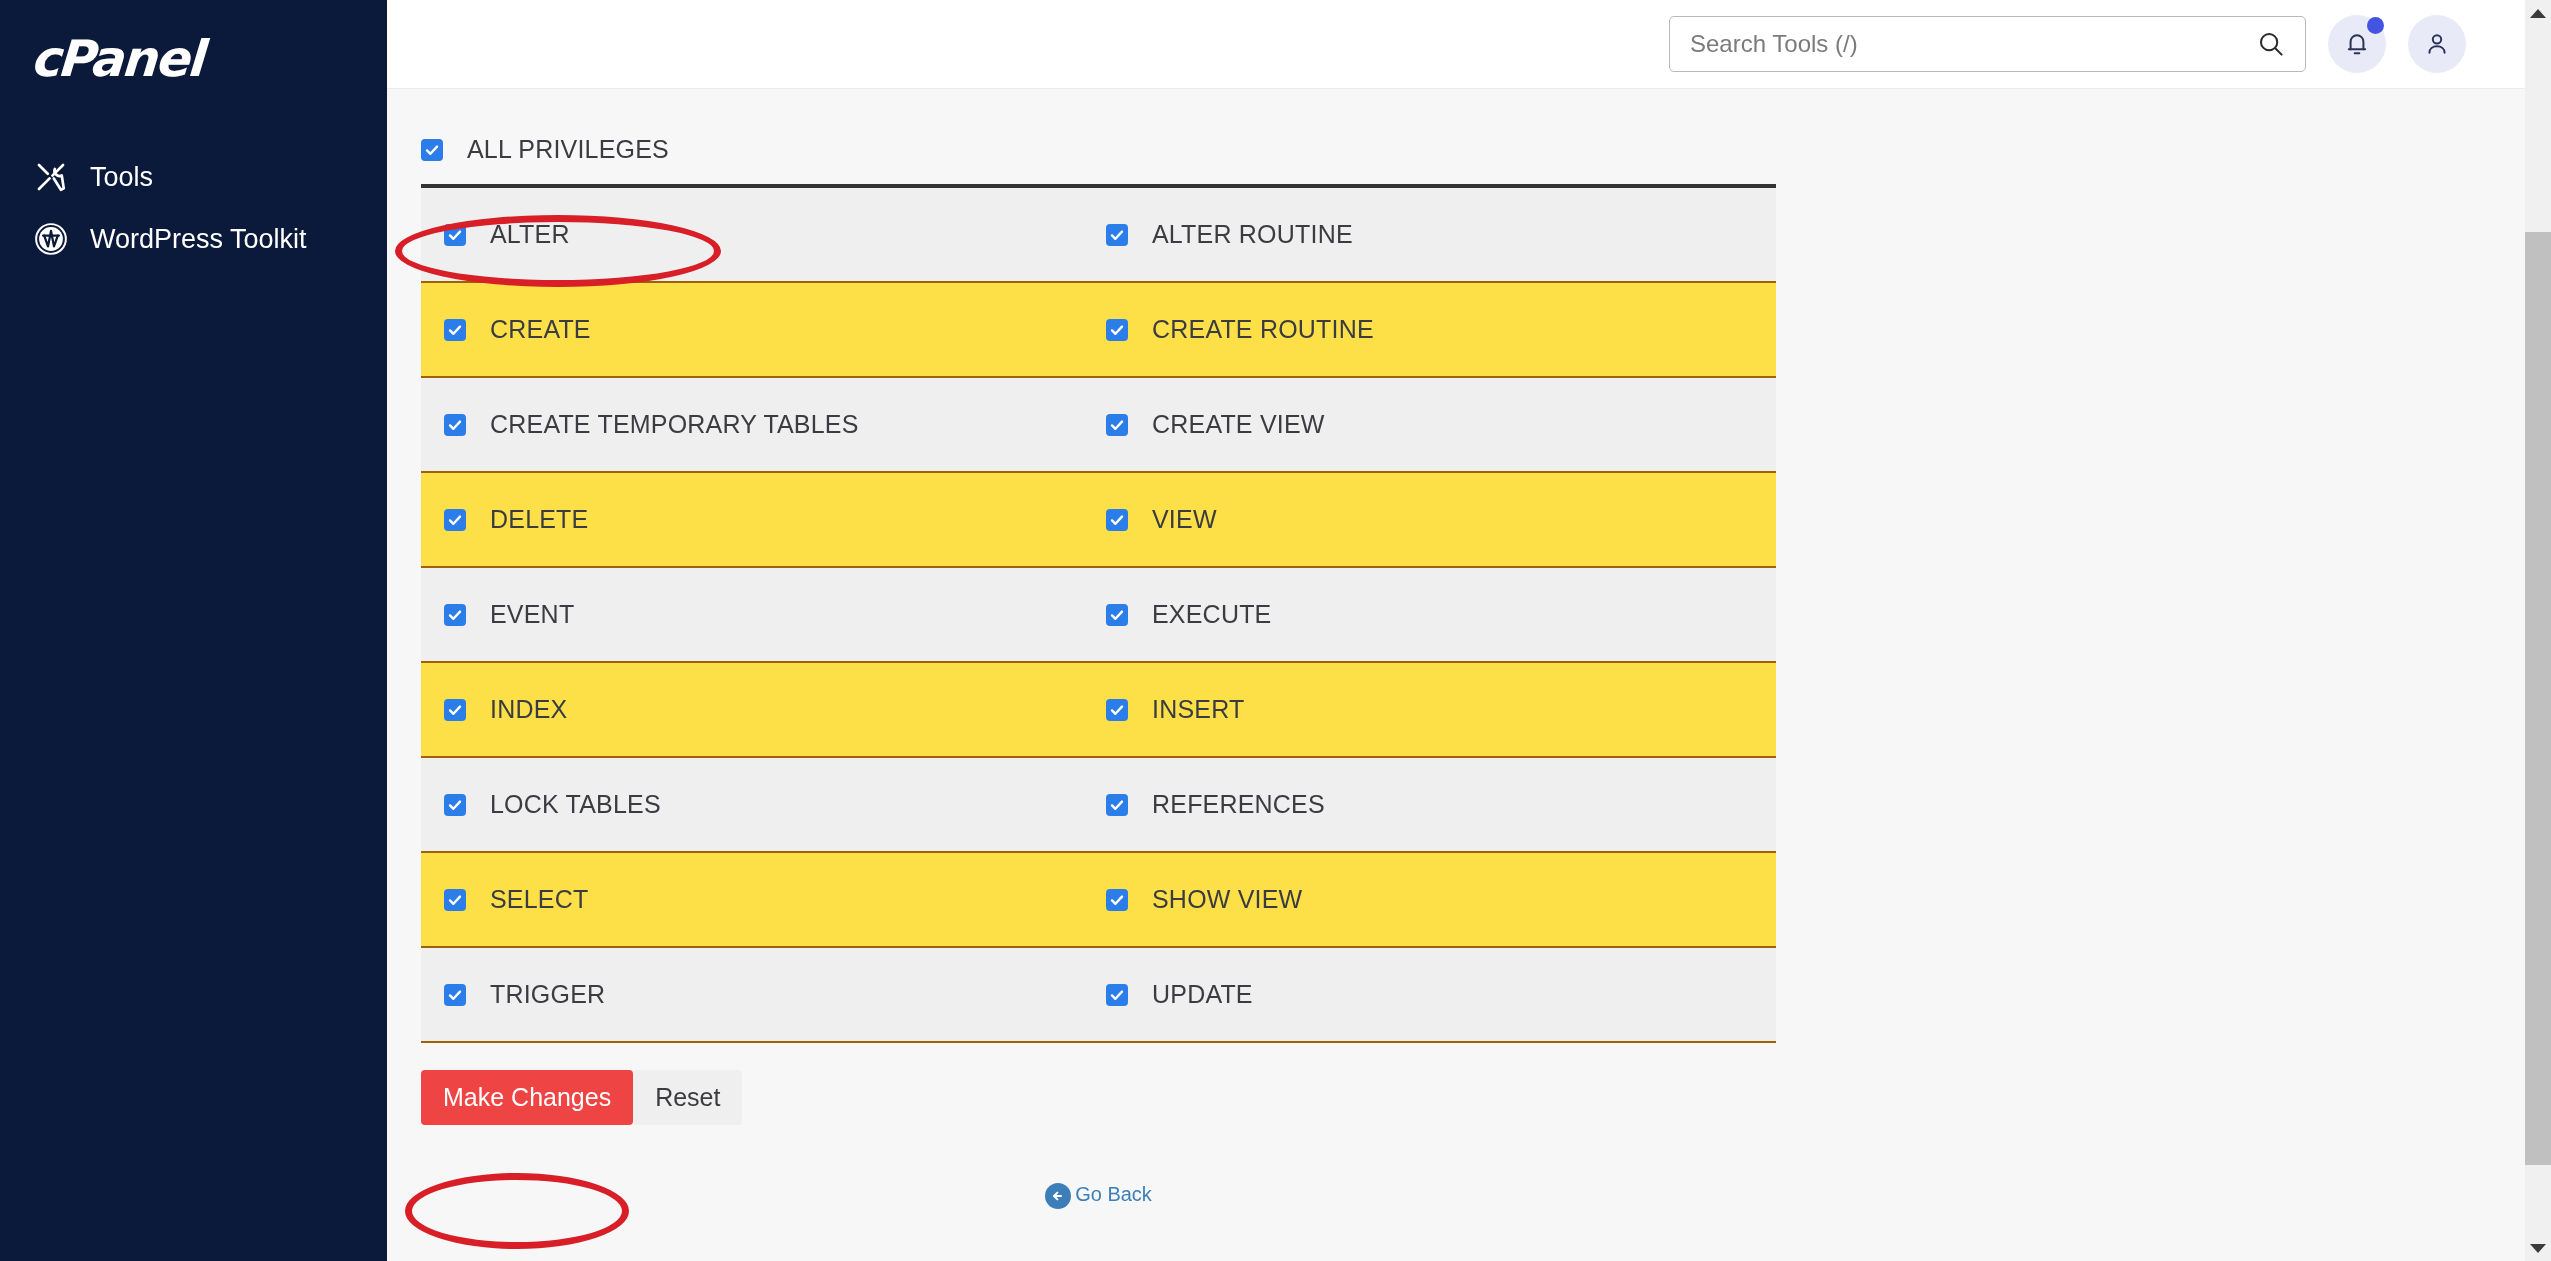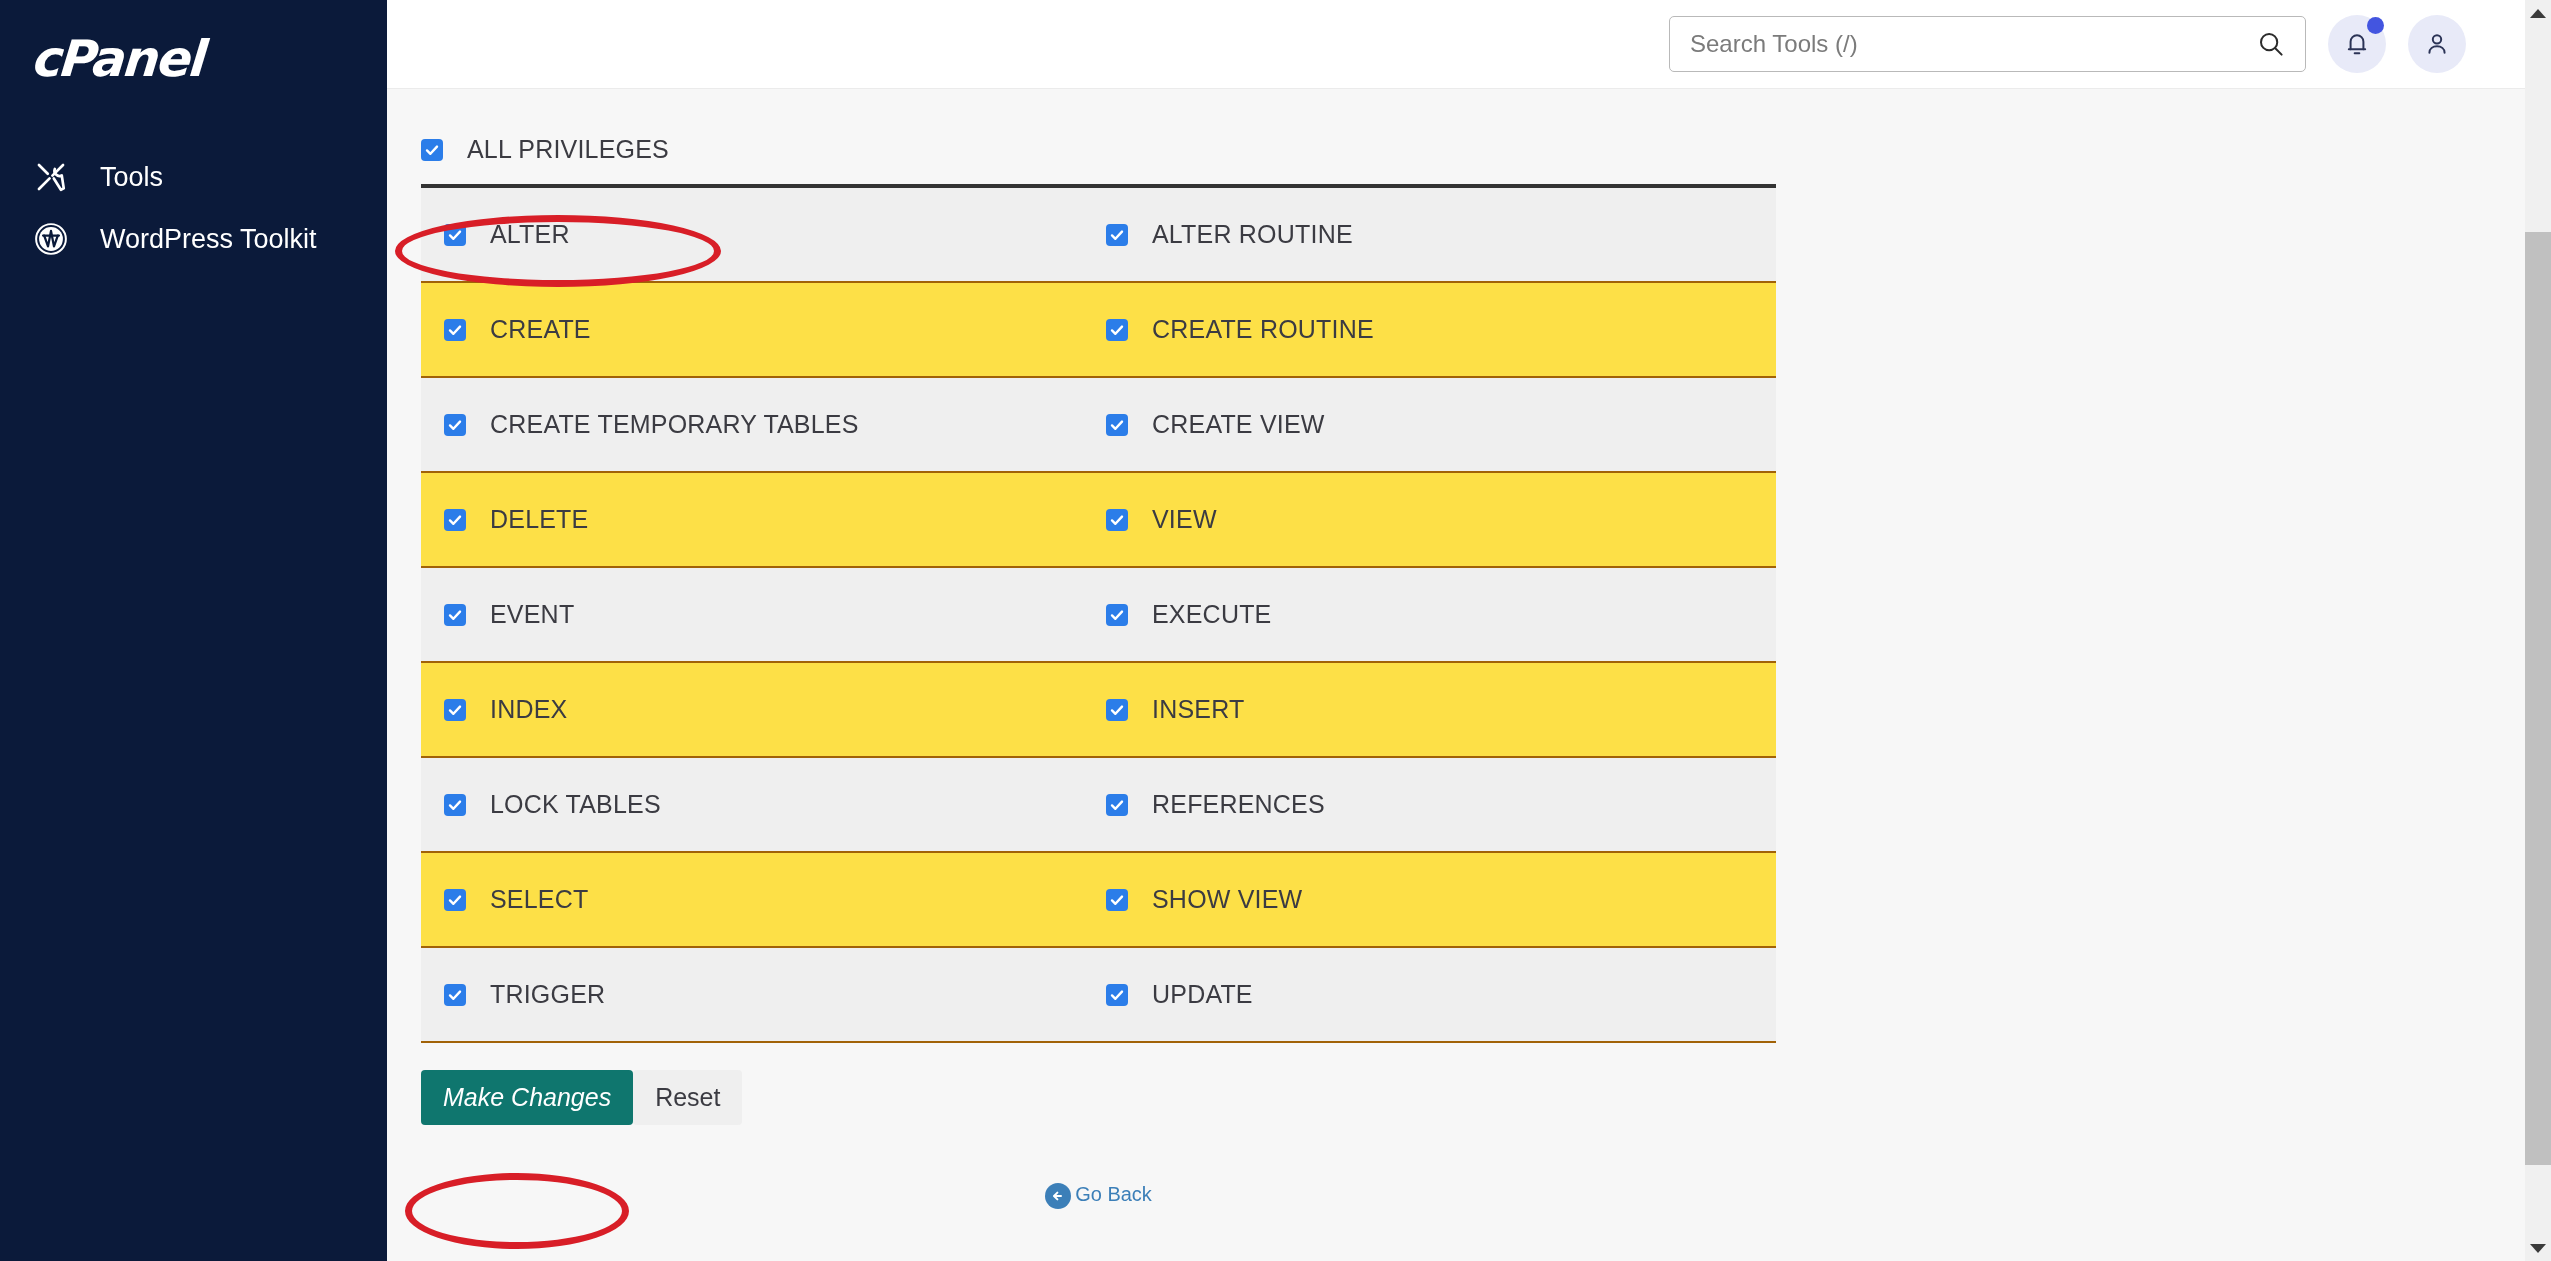--- a/index.html
+++ b/index.html
@@ -38,21 +38,21 @@
     color: #ffffff;
     letter-spacing: -2px;
     line-height: 1;
     transform: skewX(-6deg);
     display: inline-block;
   }
   .nav { margin-top: 28px; }
   .nav-item {
     display: flex;
     align-items: center;
-    gap: 32px;
+    gap: 22px;
     padding: 14px 0 14px 34px;
     color: #ffffff;
     font-size: 27px;
     cursor: pointer;
     min-height: 60px;
   }
   .nav-icon {
     width: 34px;
     height: 34px;
     flex: 0 0 34px;
@@ -191,21 +191,21 @@
   .btn {
     font-family: "Liberation Sans", sans-serif;
     font-size: 25px;
     border: none;
     cursor: pointer;
     border-radius: 4px;
     padding: 0 22px;
     height: 55px;
     line-height: 55px;
   }
-  .btn-primary { background: #0f766e; color: #ffffff; font-style: italic; }
+  .btn-primary { background: #ef4444; color: #ffffff; }
   .btn-default { background: #efefef; color: #3b3b42; }
 
   .goback-wrap {
     width: 1355px;
     margin-left: 34px;
     margin-top: 58px;
     display: flex;
     justify-content: center;
   }
   .goback {

